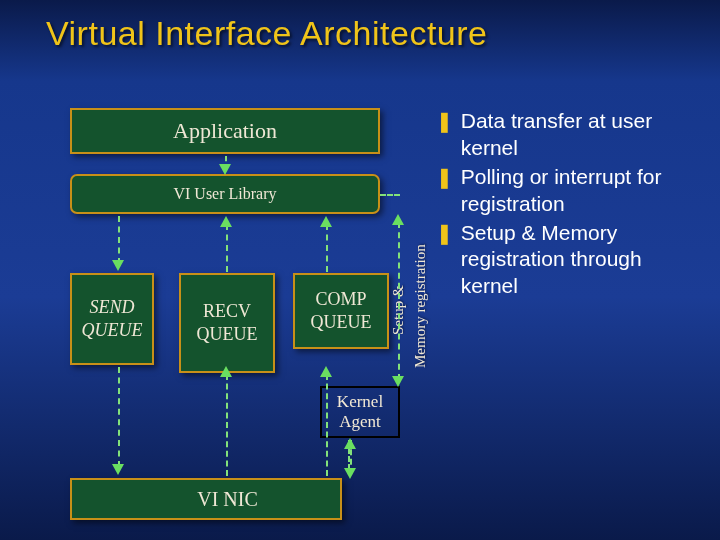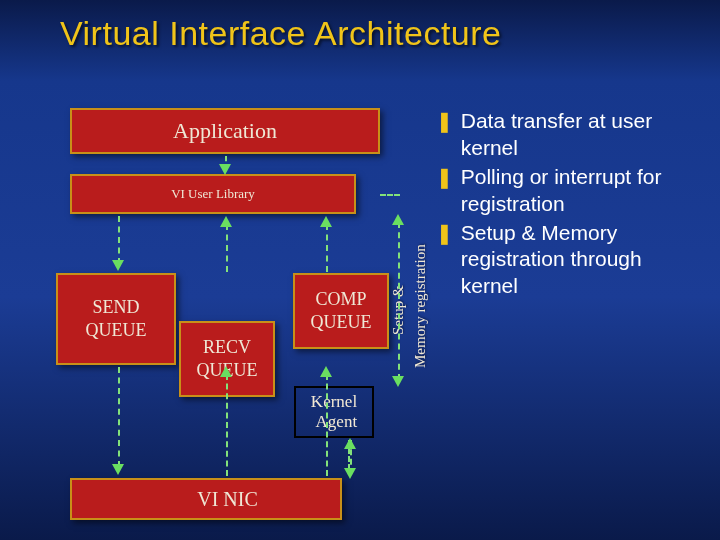--- a/index.html
+++ b/index.html
@@ -12,48 +12,47 @@
   }
   .title {
     position: absolute;
     left: 46px; top: 14px;
     font-family: 'Trebuchet MS', 'Segoe UI', sans-serif;
     font-size: 34px;
     font-weight: 400;
     letter-spacing: 0.5px;
     color: #f0c419;
     text-shadow: 2px 2px 3px rgba(0,0,0,0.6);
-    margin-left: 14px;
   }
   .box {
     position: absolute;
-    background: #b91c1c;
+    background: #14532d;
     border: 2px solid #c89018;
     box-shadow: 3px 3px 6px rgba(0,0,0,0.5);
     color: #efe7d5;
     font-family: Georgia, serif;
     display: flex;
     align-items: center;
     justify-content: center;
     text-align: center;
   }
   .app   { left: 70px;  top: 108px; width: 310px; height: 46px; font-size: 22px; }
-  .lib   { left: 70px;  top: 174px; width: 286px; height: 40px; font-size: 13px; }
+  .lib   { left: 70px;  top: 174px; width: 310px; height: 40px; font-size: 16px; border-radius: 7px; }
   .nic   { left: 70px;  top: 478px; width: 272px; height: 42px; font-size: 20px; padding-left: 43px; }
-  .sendq { left: 56px;  top: 273px; width: 120px;  height: 92px; font-size: 18px; line-height: 1.3; }
-  .recvq { left: 179px; top: 273px; width: 96px;  height: 76px; font-size: 18px; line-height: 1.3; margin-top: 48px; }
+  .sendq { left: 70px;  top: 273px; width: 84px;  height: 92px; font-size: 18px; line-height: 1.3; font-style: italic; }
+  .recvq { left: 179px; top: 273px; width: 96px;  height: 100px; font-size: 18px; line-height: 1.3; }
   .compq { left: 293px; top: 273px; width: 96px;  height: 76px; font-size: 18px; line-height: 1.3; }
   .agent {
     position: absolute;
-    left: 294px; top: 386px; width: 80px; height: 52px;
+    left: 320px; top: 386px; width: 80px; height: 52px;
     border: 2px solid #000;
     background: transparent;
     color: #f3e9d4;
     font-size: 17px;
-    text-align: right;
+    text-align: center;
     line-height: 1.2;
     display: flex; align-items: center; justify-content: center;
   }
   .vlabel {
     position: absolute;
     color: #efe7d5;
     font-size: 15px;
     transform: rotate(-90deg);
     transform-origin: left top;
     white-space: nowrap;

